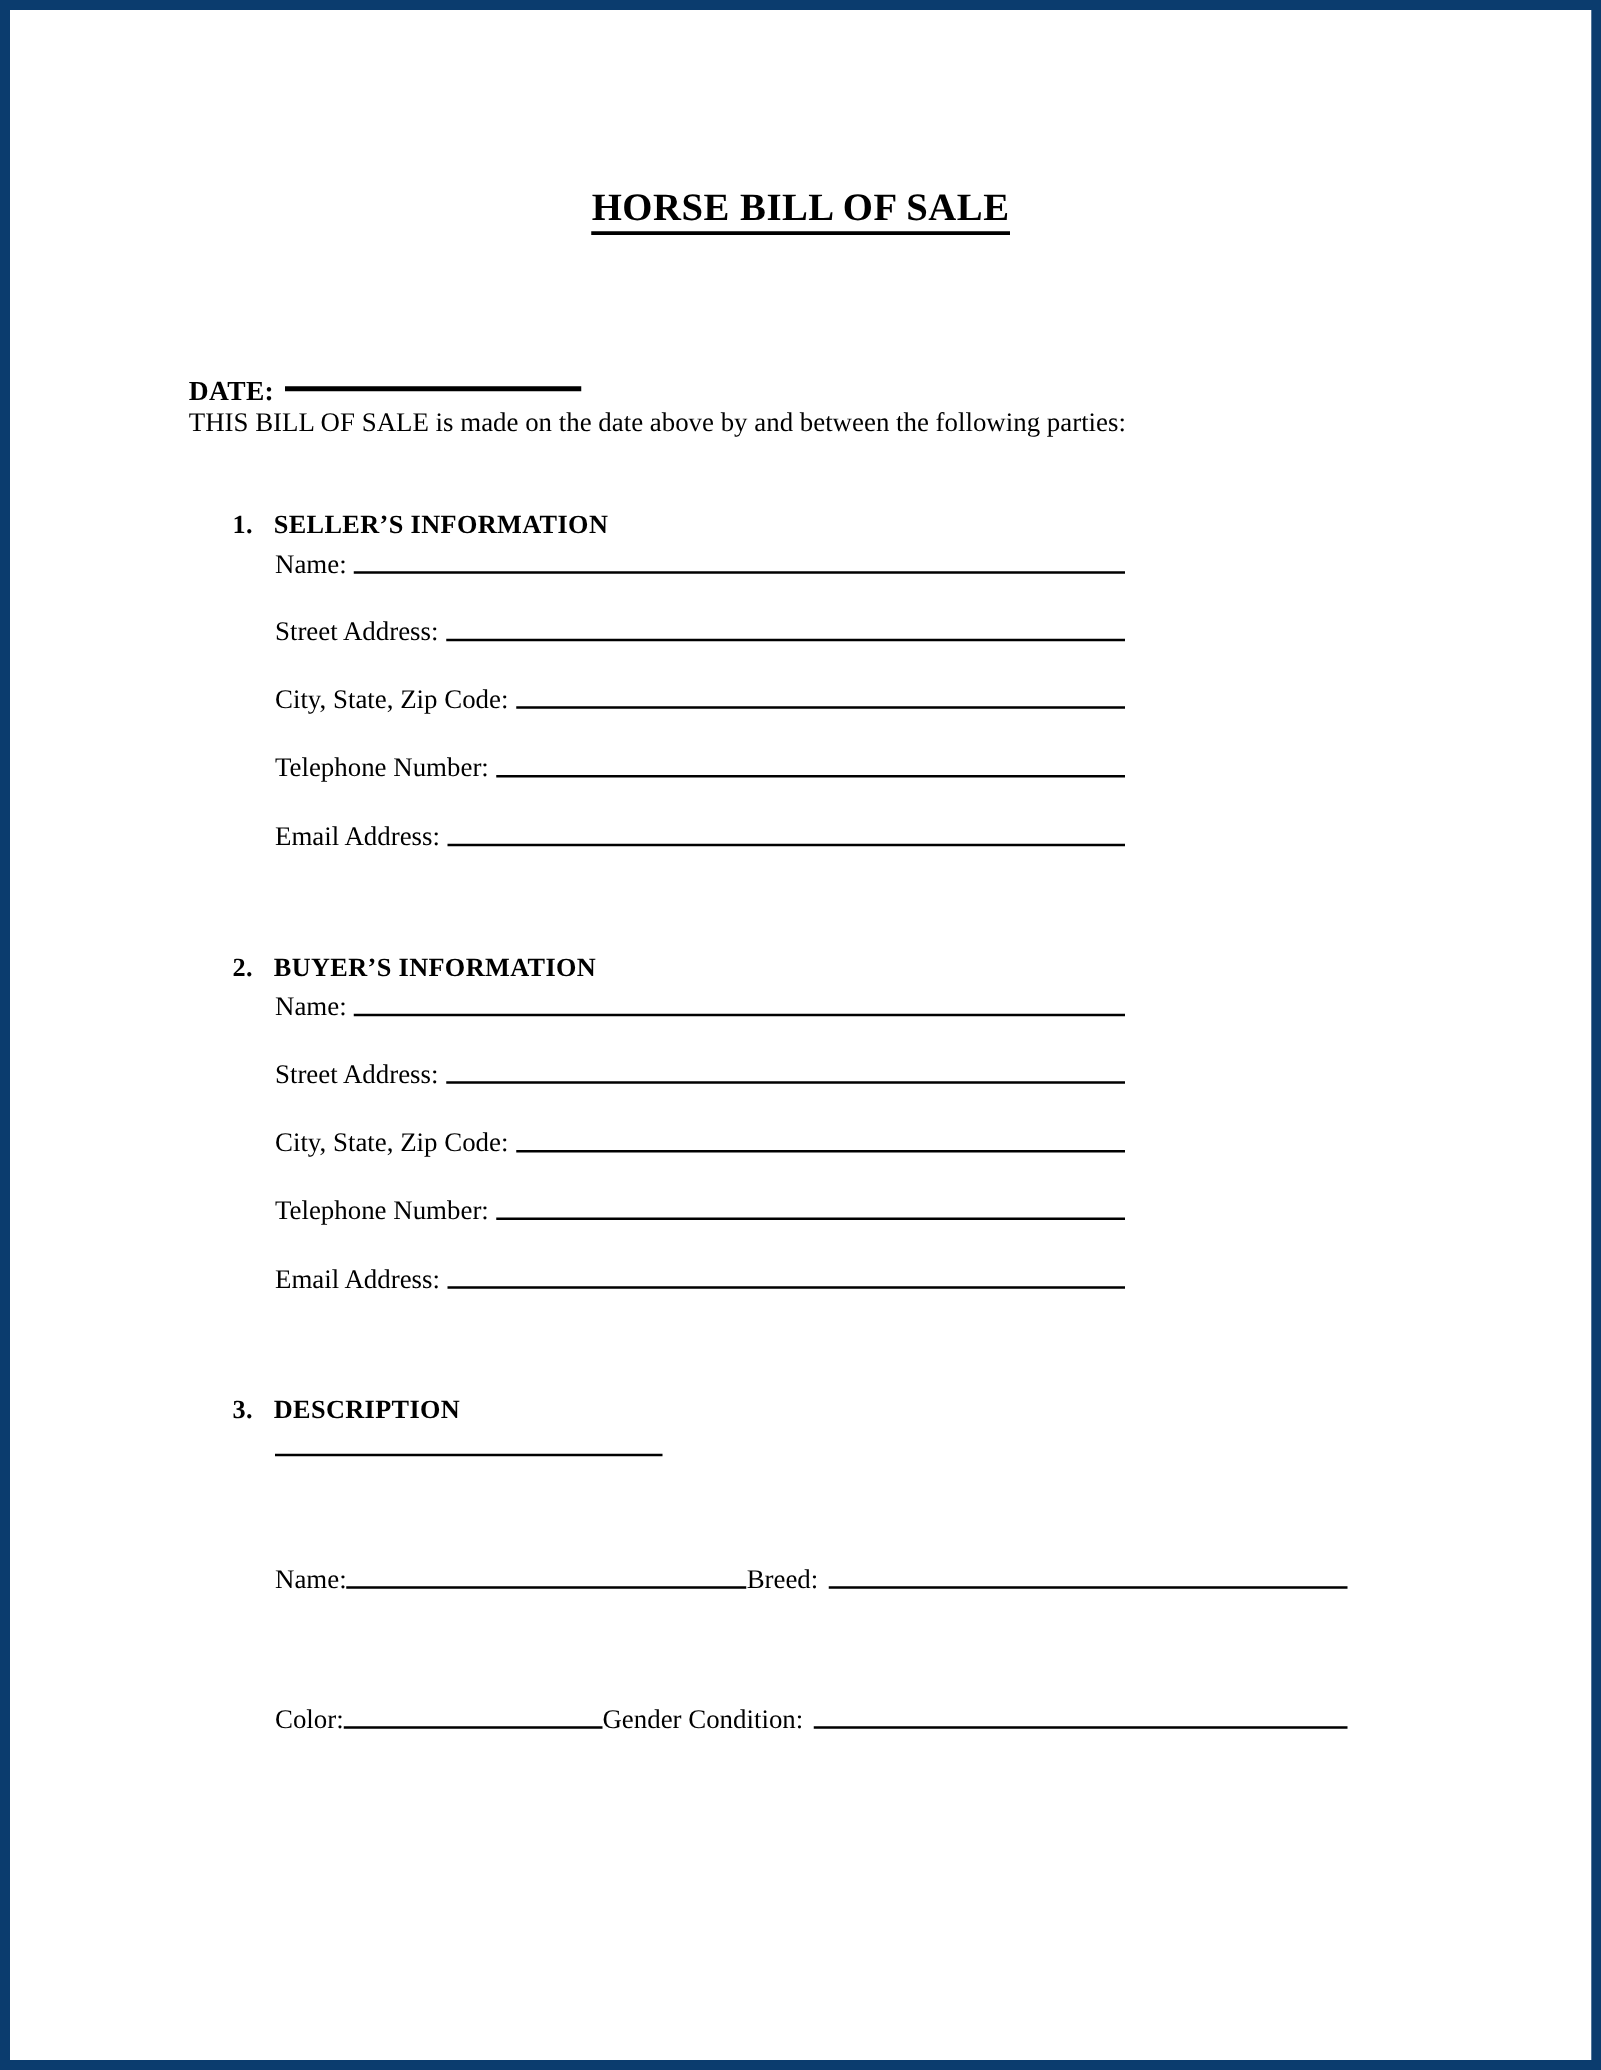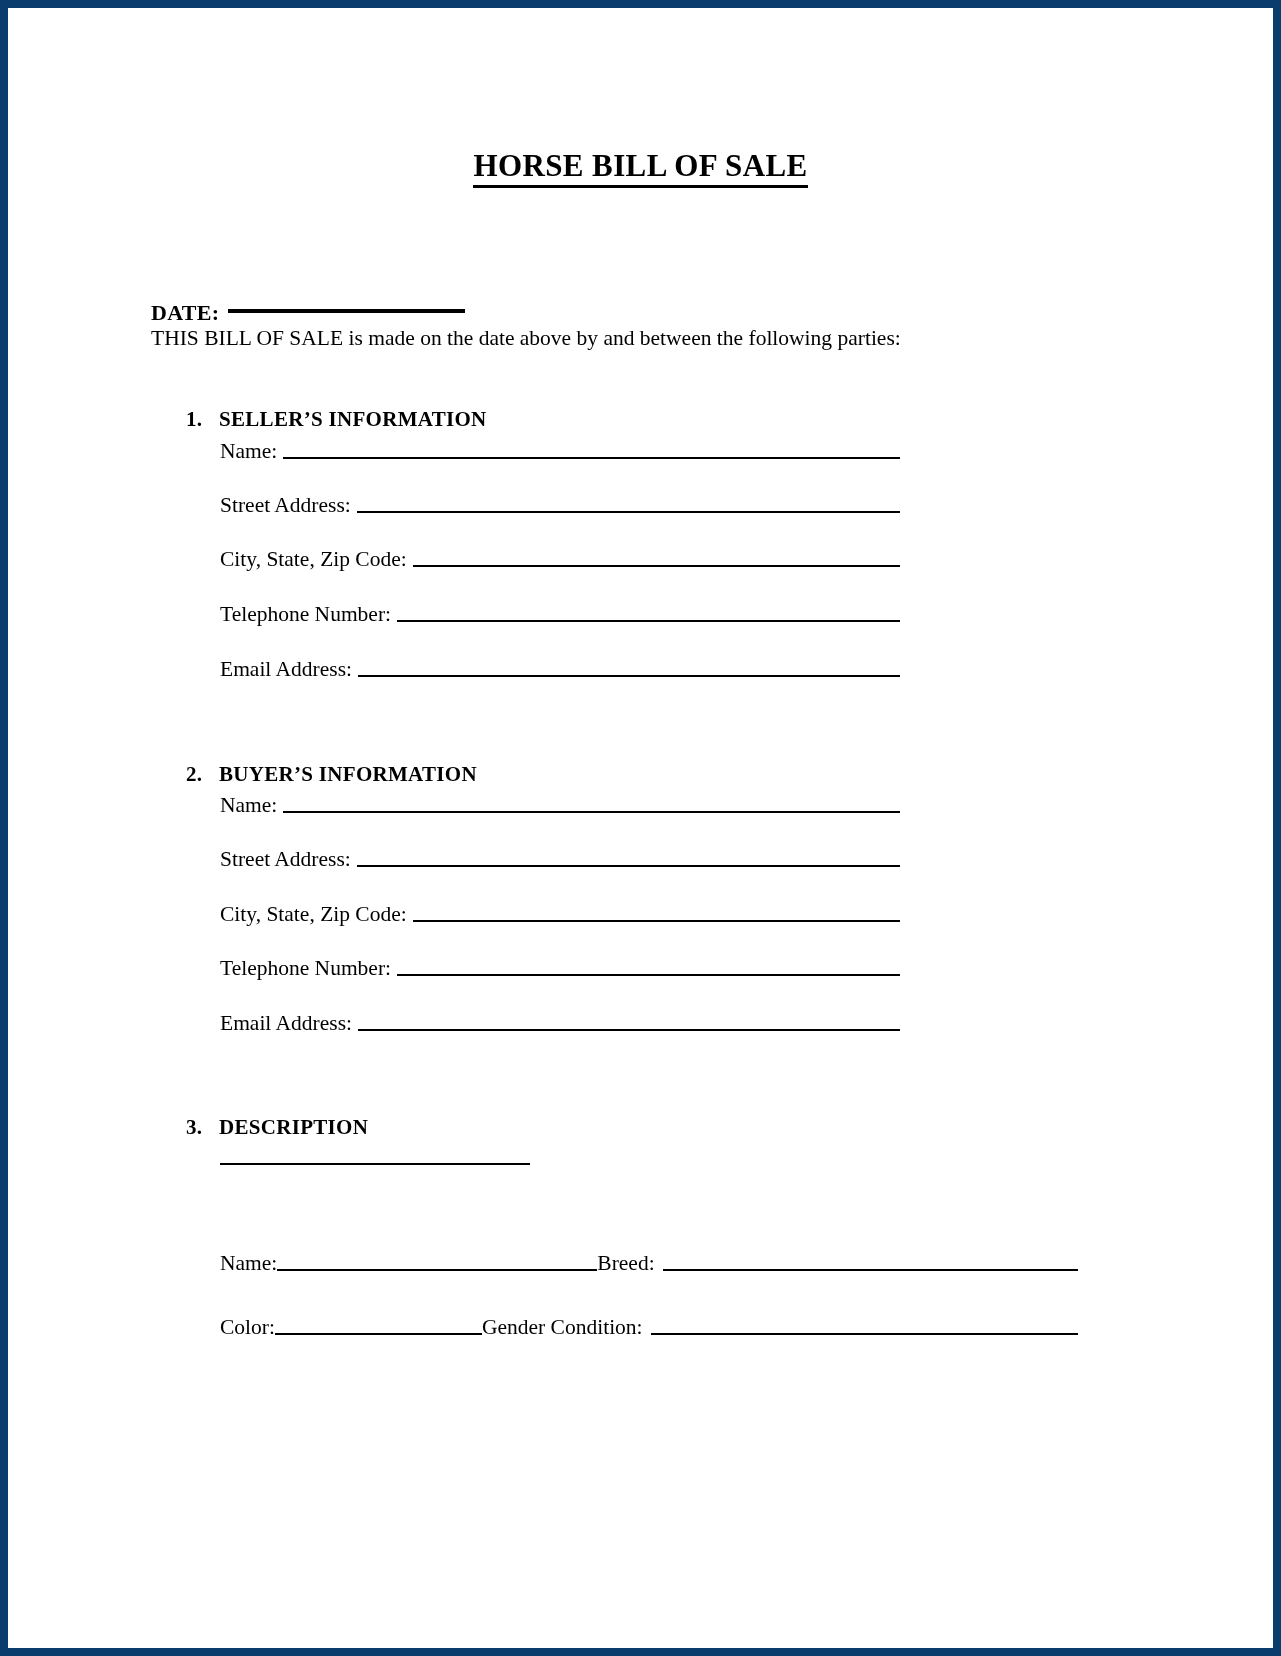--- a/index.html
+++ b/index.html
@@ -163,21 +163,21 @@
   }
   .detail-row .lbl { white-space: nowrap; line-height: 1; }
   .detail-row .ln {
     height: 0;
     border-bottom: 2.5px solid #000;
     margin-bottom: 3px;
   }
 
   .row-name   { top: 1240px; }
   .row-gender { top: 1298px; }
-  .row-color  { top: 1304px; }
+  .row-color  { top: 1352px; }
 
   .ln-name   { width: 320px; }
   .ln-breed  { flex: 1 1 auto; margin-left: 8px; }
   .ln-gender { width: 105px; margin-left: 10px; }
   .ln-dob    { width: 135px; margin-left: 10px; }
   .ln-reg    { width: 175px; margin-left: 10px; }
   .ln-color  { width: 207px; }
   .ln-health { flex: 1 1 auto; margin-left: 8px; }
 
   .gap-md { width: 30px; }

